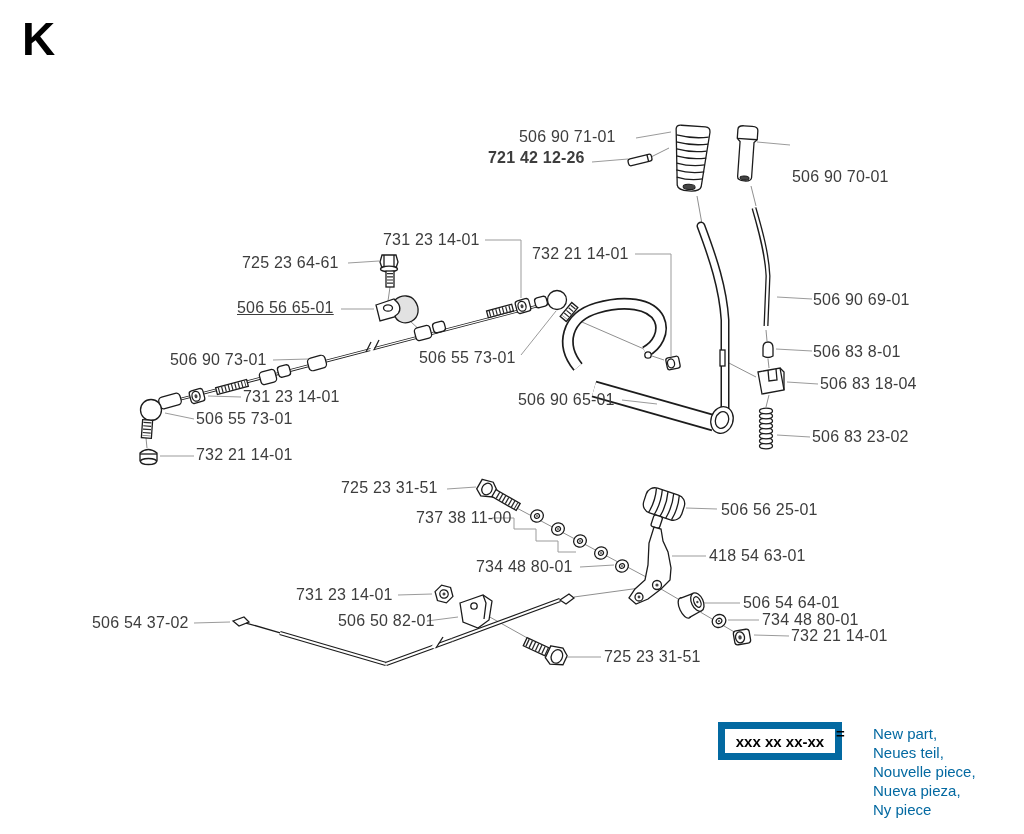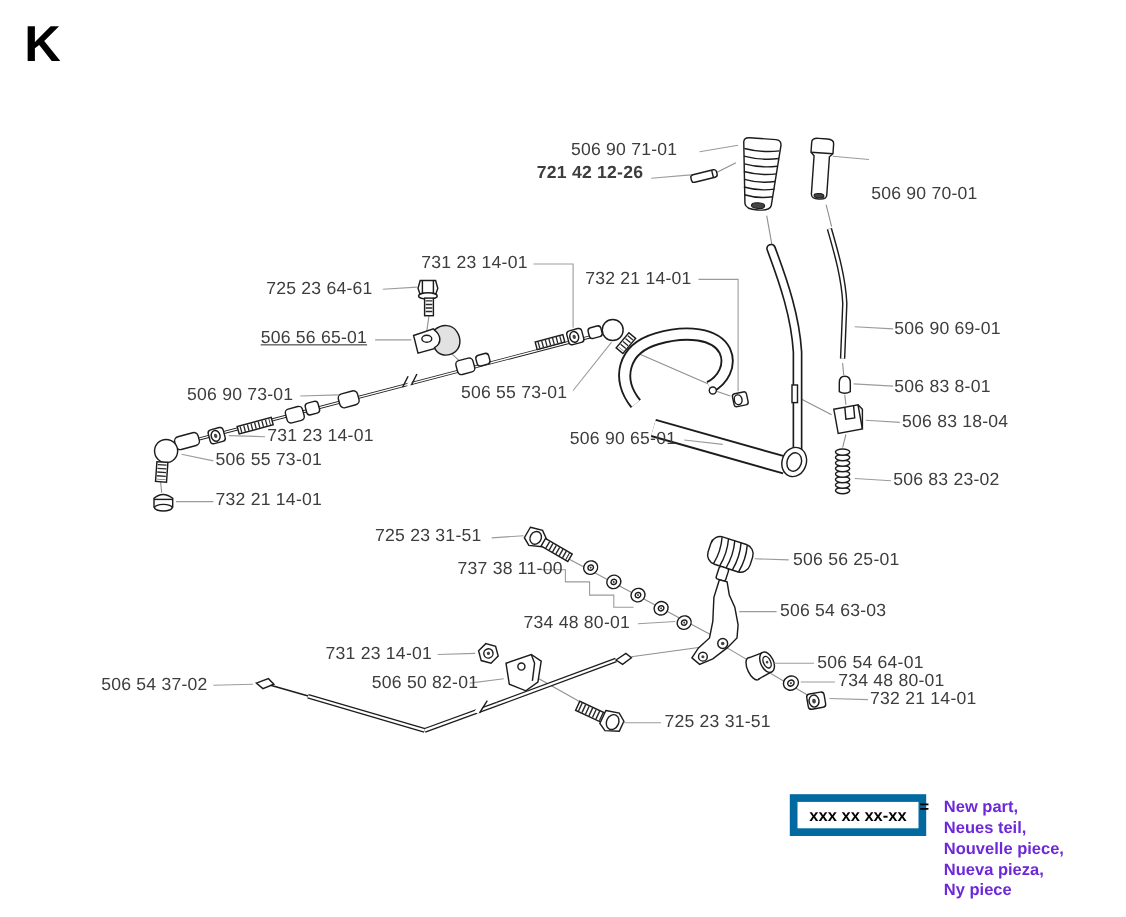--- a/index.html
+++ b/index.html
@@ -13,22 +13,22 @@
   .leader{fill:none;stroke:#9b9b9b;stroke-width:1;}
   .asm{fill:none;stroke:#8f8f8f;stroke-width:1;}
   .ln{fill:none;stroke:#1c1c1c;stroke-width:1.3;}
   .pw{fill:#fff;stroke:#1c1c1c;stroke-width:1.3;}
   .pg{fill:#e2e2e2;stroke:#1c1c1c;stroke-width:1.3;}
   .legend{position:absolute;left:718px;top:722px;}
   .legend-box{position:absolute;left:0;top:0;width:110px;height:24px;border:7px solid #0369a1;
               display:flex;align-items:center;justify-content:center;font-size:15px;
               font-weight:bold;color:#000;}
   .legend-eq{position:absolute;left:118px;top:3px;font-size:15px;font-weight:bold;color:#000;}
-  .legend-lines{position:absolute;left:140px;top:2px;font-size:15px;font-weight:bold;
-                color:#6d28d9;line-height:19px;white-space:nowrap;}
+  .legend-lines{position:absolute;left:155px;top:2px;font-size:15px;font-weight:normal;
+                color:#0369a1;line-height:19px;white-space:nowrap;}
 </style>
 </head>
 <body>
 
 <div class="stage">
 
   <div class="section-letter">K</div>
 
   <svg class="art" width="1024" height="834" viewBox="0 0 1024 834">
 
@@ -371,21 +371,21 @@
       <div class="callout" style="left: 820px; top: 376px;">506 83 18-04</div>
       <div class="callout" style="left: 243px; top: 389px;">731 23 14-01</div>
       <div class="callout" style="left: 196px; top: 411px;">506 55 73-01</div>
       <div class="callout" style="left: 518px; top: 392px;">506 90 65-01</div>
       <div class="callout" style="left: 196px; top: 447px;">732 21 14-01</div>
       <div class="callout" style="left: 812px; top: 429px;">506 83 23-02</div>
       <div class="callout" style="left: 341px; top: 480px;">725 23 31-51</div>
       <div class="callout" style="left: 390px; top: 510px; margin-left: 26px;">737 38 11-00</div>
       <div class="callout" style="left: 476px; top: 559px;">734 48 80-01</div>
       <div class="callout" style="left: 721px; top: 502px;">506 56 25-01</div>
-      <div class="callout" style="left: 709px; top: 548px;">506 54 63-03</div>
+      <div class="callout" style="left: 709px; top: 548px;">418 54 63-01</div>
       <div class="callout" style="left: 296px; top: 587px;">731 23 14-01</div>
       <div class="callout" style="left: 92px; top: 615px;">506 54 37-02</div>
       <div class="callout" style="left: 338px; top: 613px;">506 50 82-01</div>
       <div class="callout" style="left: 743px; top: 595px;">506 54 64-01</div>
       <div class="callout" style="left: 762px; top: 612px;">734 48 80-01</div>
       <div class="callout" style="left: 791px; top: 628px;">732 21 14-01</div>
       <div class="callout" style="left: 604px; top: 649px;">725 23 31-51</div>
     </div>
 
   <div class="legend">

